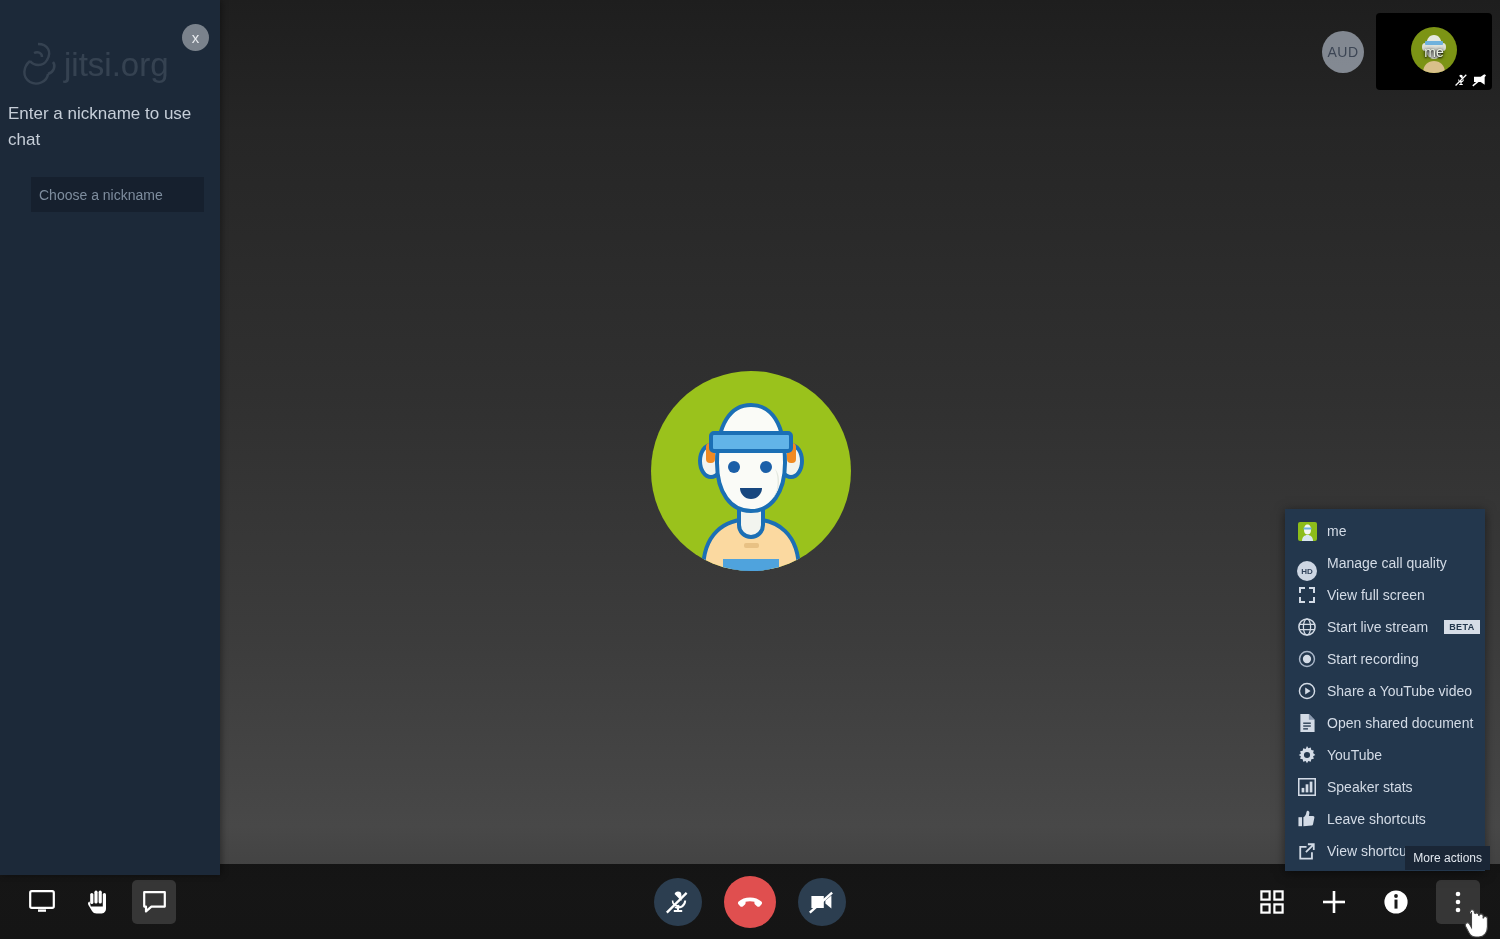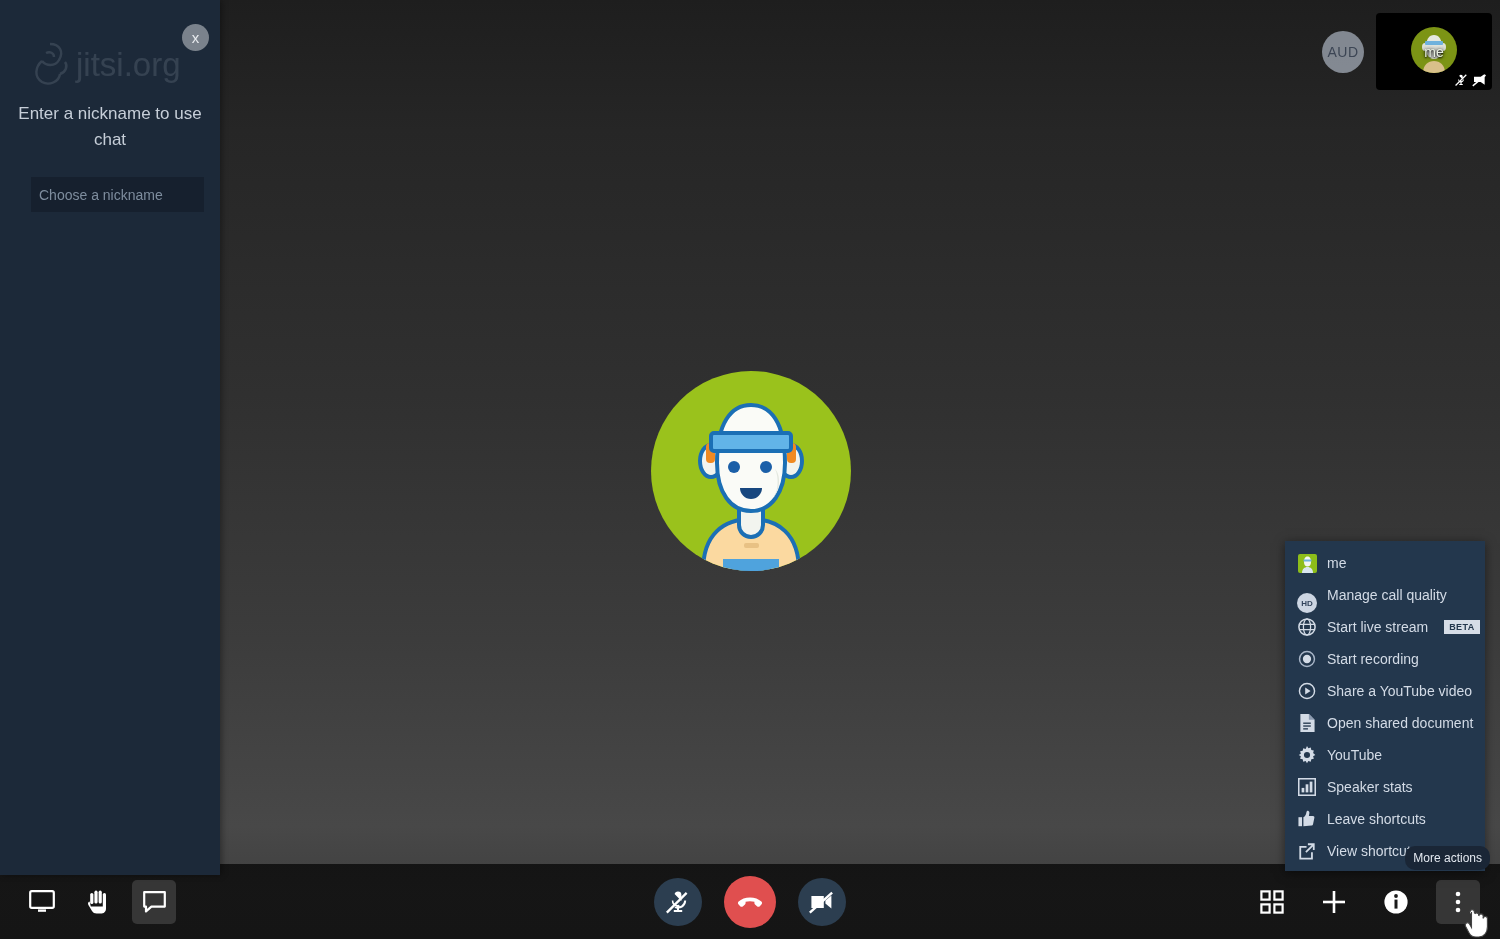--- a/index.html
+++ b/index.html
@@ -105,29 +105,29 @@
     right: 11px; top: 24px;
     width: 27px; height: 27px;
     border-radius: 50%;
     background: rgba(160,165,172,0.72);
     color: #e7eaee;
     font-size: 15px;
     display: flex; align-items: center; justify-content: center;
   }
   #chat-watermark {
     position: absolute;
-    left: 16px; top: 38px;
+    left: 4px; top: 38px;
     width: 190px; height: 52px;
     opacity: 0.14;
   }
   #chat-prompt {
     position: absolute;
     left: 8px; top: 101px;
     width: 204px;
-    text-align: center;
+    text-align: left;
     color: #c6ced8;
     font-size: 17px;
     line-height: 26px;
   }
   #nickname-input {
     position: absolute;
     left: 31px; top: 177px;
     width: 157px; height: 35px;
     background: #16202e;
     border: none;
@@ -222,21 +222,21 @@
 
   
   #more-tooltip {
     position: absolute;
     right: 10px;
     bottom: 69px;
     background: #1a2636;
     color: #e3e8ef;
     font-size: 12px;
     padding: 5px 8px;
-    border-radius: 10px;
+    border-radius: 0;
     z-index: 60;
     white-space: nowrap;
   }
 
   
   #cursor {
     position: absolute;
     left: 1462px;
     top: 906px;
     z-index: 80;
@@ -343,20 +343,33 @@
     <span>me</span>
   </div>
 
   <div class="menu-item">
     <span class="mi-icon">
         <span class="mi-hd">HD</span>
       </span>
     <span>Manage call quality</span>
   </div>
 
+  <div class="menu-item">
+    <span class="mi-icon">
+      <svg width="16" height="16" viewBox="0 0 16 16">
+        <g fill="#d3dbe6">
+          <path d="M0 0h6v2H2v4H0z"></path>
+            <path d="M16 0v6h-2V2h-4V0z"></path>
+          <path d="M0 16v-6h2v4h4v2z"></path>
+            <path d="M16 16h-6v-2h4v-4h2z"></path>
+        </g>
+      </svg>
+    </span>
+    <span>View full screen</span>
+  </div>
 
   <div class="menu-item">
     <span class="mi-icon">
       <svg width="18" height="18" viewBox="0 0 20 20">
         <circle cx="10" cy="10" r="9" fill="none" stroke="#d3dbe6" stroke-width="1.7"></circle>
         <ellipse cx="10" cy="10" rx="4" ry="9" fill="none" stroke="#d3dbe6" stroke-width="1.4"></ellipse>
         <path d="M1.4 7h17.2M1.4 13h17.2" stroke="#d3dbe6" stroke-width="1.4"></path>
       </svg>
     </span>
     <span>Start live stream</span>

